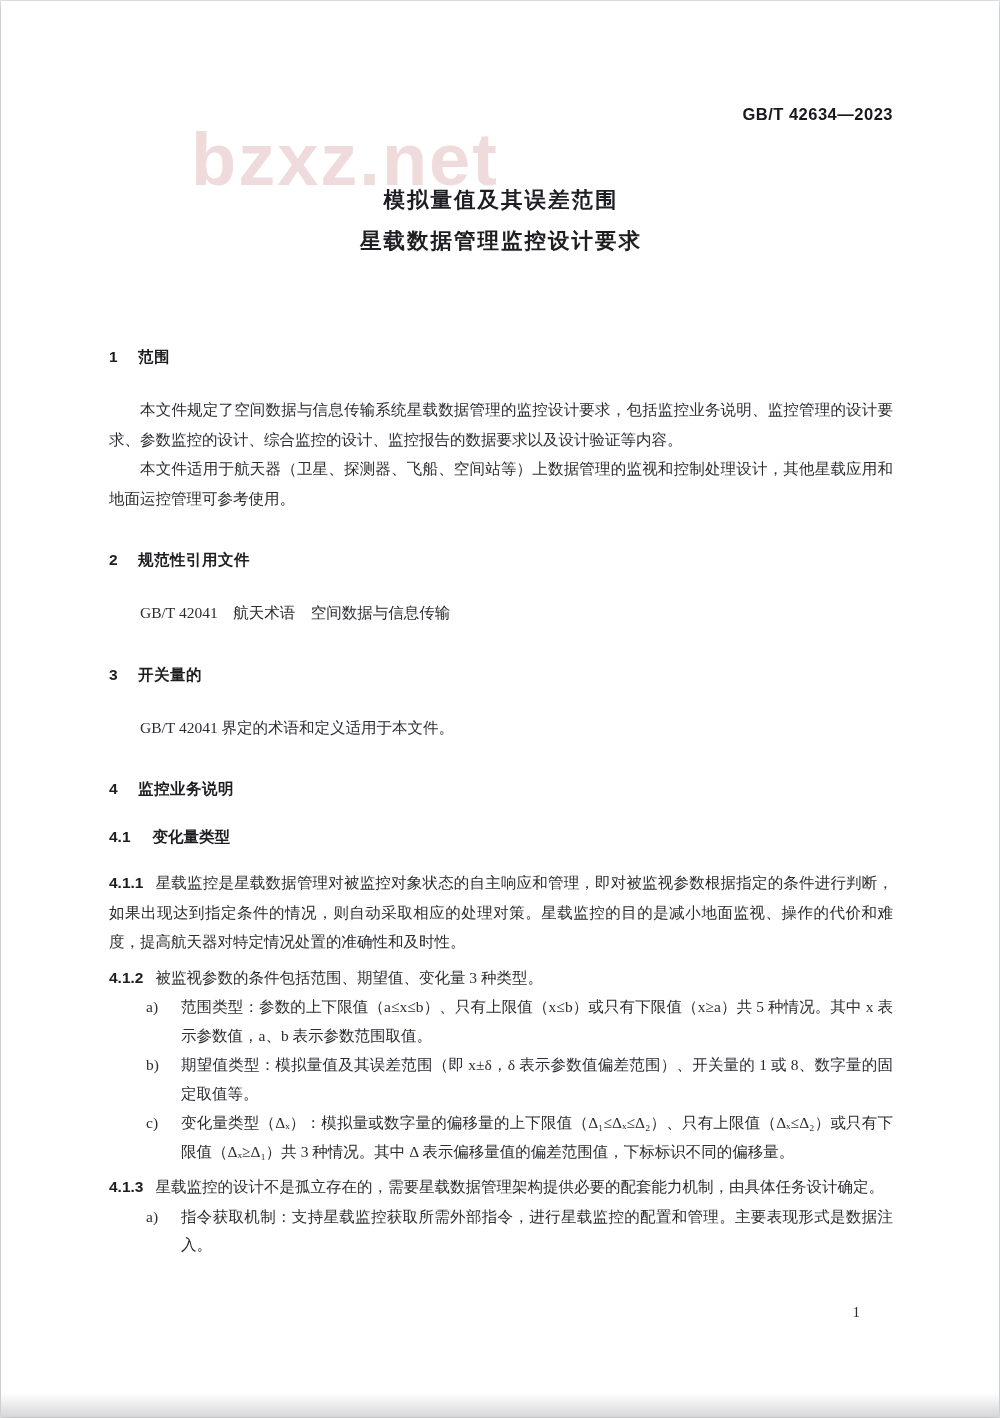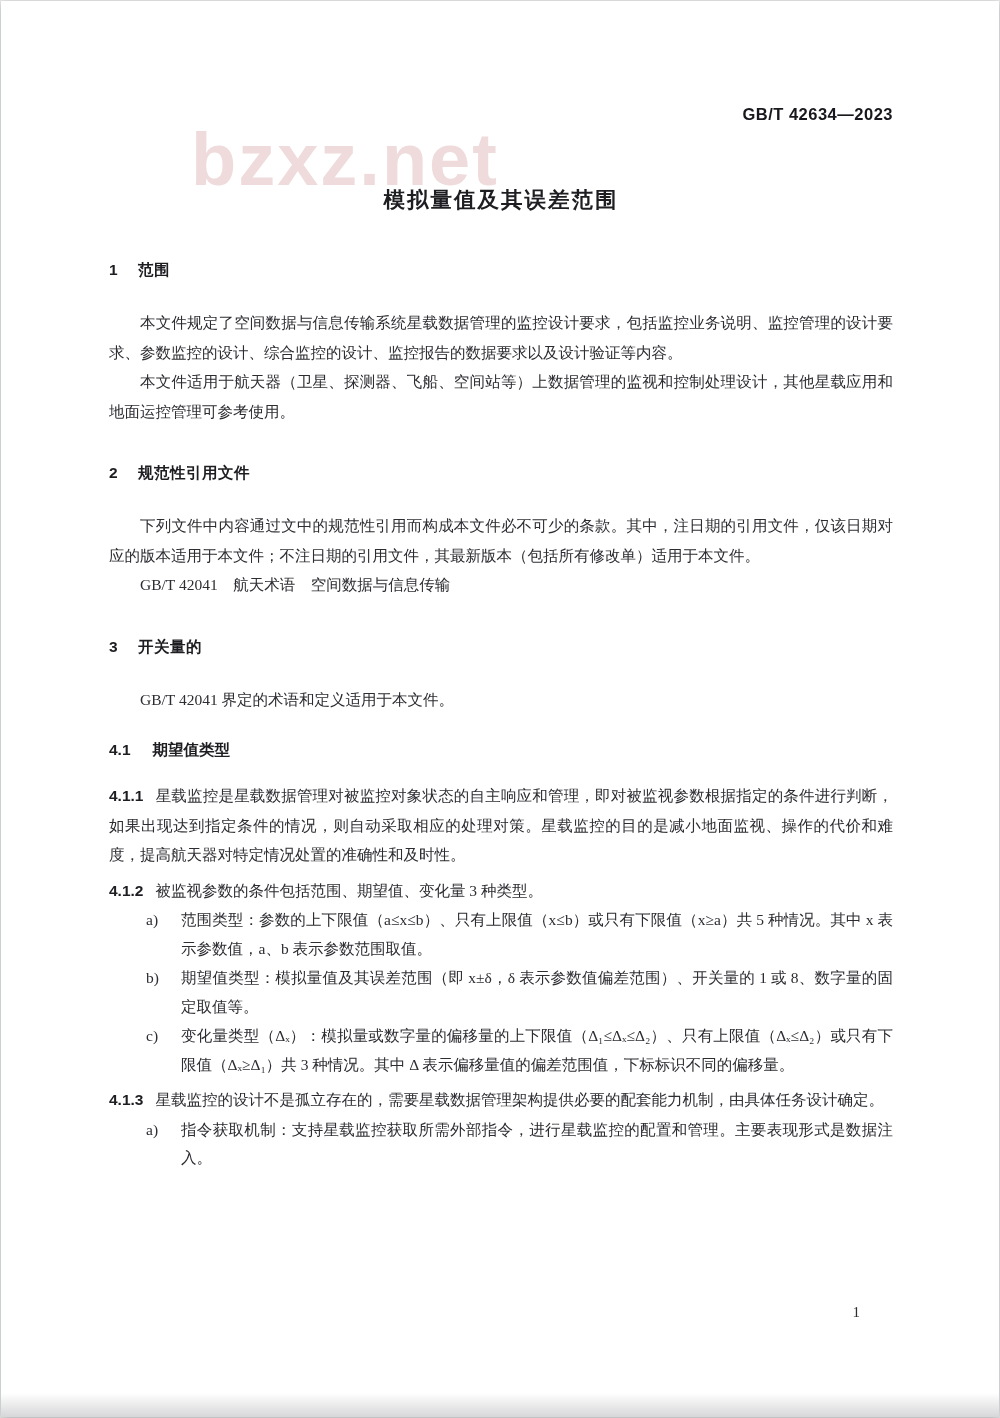--- a/index.html
+++ b/index.html
@@ -45,21 +45,21 @@
     font-family:"Liberation Sans","DejaVu Sans",sans-serif;
     font-weight:700; font-size:21.5px; line-height:41px;
     letter-spacing:2px; color:#1d1d22;
   }
   .h2 {
     margin-top:37px; margin-bottom:27px;
     font-family:"Liberation Sans","DejaVu Sans",sans-serif;
     font-weight:700; font-size:15.5px; color:#1d1d22;
     letter-spacing:.5px;
   }
-  .h2.first { margin-top:39px; }
+  .h2.first { margin-top:85px; }
   .h2 .num { display:inline-block; min-width:14px; margin-right:15px; }
   .h3 {
     margin-top:26px; margin-bottom:20px;
     font-family:"Liberation Sans","DejaVu Sans",sans-serif;
     font-weight:700; font-size:15.5px; color:#1d1d22;
   }
   .h3 .num { margin-right:22px; }
   .para {
     font-size:15.5px; line-height:29.5px;
     text-indent:2em; text-align:justify;
@@ -89,42 +89,45 @@
 <div class="page">
 
   <div class="watermark">bzxz.net</div>
 
   <div class="content">
 
     <div class="doc-number">GB/T 42634—2023</div>
 
     <div class="doc-title">
       <div>模拟量值及其误差范围</div>
+      <div>星载数据管理监控设计要求</div>
     </div>
 
     <div class="h2 first">
       <span class="num">1</span><span>范围</span>
     </div>
     <p class="para">本文件规定了空间数据与信息传输系统星载数据管理的监控设计要求，包括监控业务说明、监控管理的设计要求、参数监控的设计、综合监控的设计、监控报告的数据要求以及设计验证等内容。</p>
     <p class="para">本文件适用于航天器（卫星、探测器、飞船、空间站等）上数据管理的监视和控制处理设计，其他星载应用和地面运控管理可参考使用。</p>
 
     <div class="h2">
       <span class="num">2</span><span>规范性引用文件</span>
     </div>
-    <p class="para">下列文件中内容通过文中的规范性引用而构成本文件必不可少的条款。其中，注日期的引用文件，仅该日期对应的版本适用于本文件；不注日期的引用文件，其最新版本（包括所有修改单）适用于本文件。</p>
     <p class="para">GB/T 42041　航天术语　空间数据与信息传输</p>
 
     <div class="h2">
       <span class="num">3</span><span>开关量的</span>
     </div>
     <p class="para">GB/T 42041 界定的术语和定义适用于本文件。</p>
 
+    <div class="h2">
+      <span class="num">4</span><span>监控业务说明</span>
+    </div>
 
     <div class="h3">
-      <span class="num">4.1</span><span>期望值类型</span>
+      <span class="num">4.1</span><span>变化量类型</span>
     </div>
 
     <p class="clause">
       <span class="clause-num">4.1.1</span><span>星载监控是星载数据管理对被监控对象状态的自主响应和管理，即对被监视参数根据指定的条件进行判断，如果出现达到指定条件的情况，则自动采取相应的处理对策。星载监控的目的是减小地面监视、操作的代价和难度，提高航天器对特定情况处置的准确性和及时性。</span>
     </p>
 
     <p class="clause">
       <span class="clause-num">4.1.2</span><span>被监视参数的条件包括范围、期望值、变化量 3 种类型。</span>
     </p>
     <div class="li">

